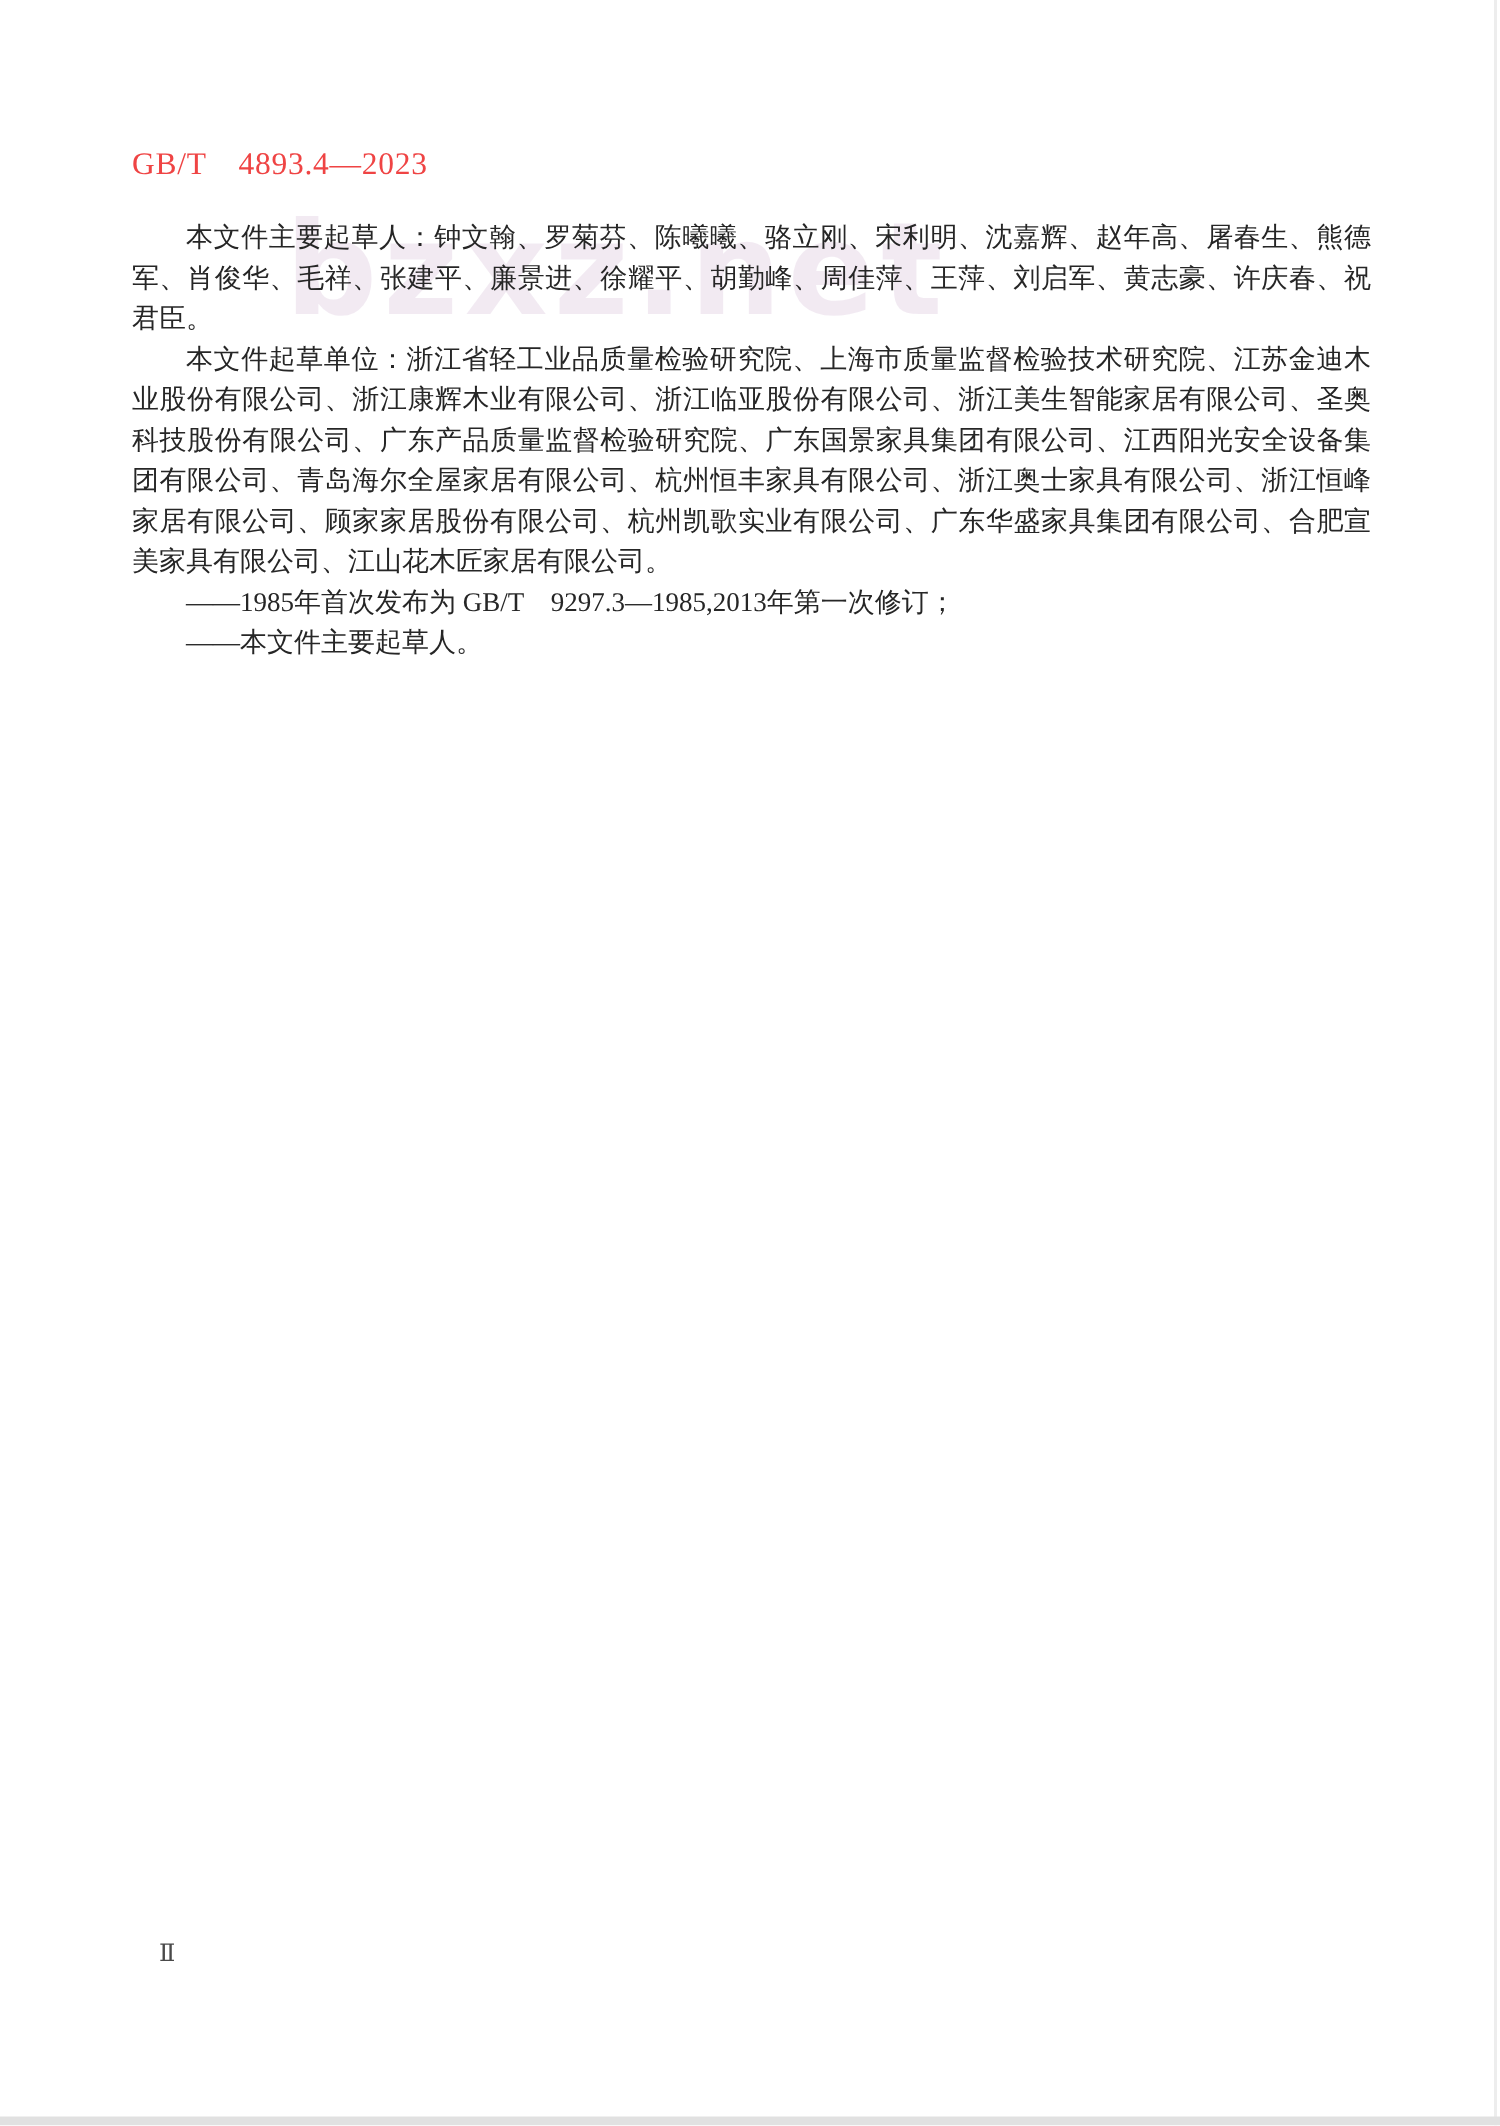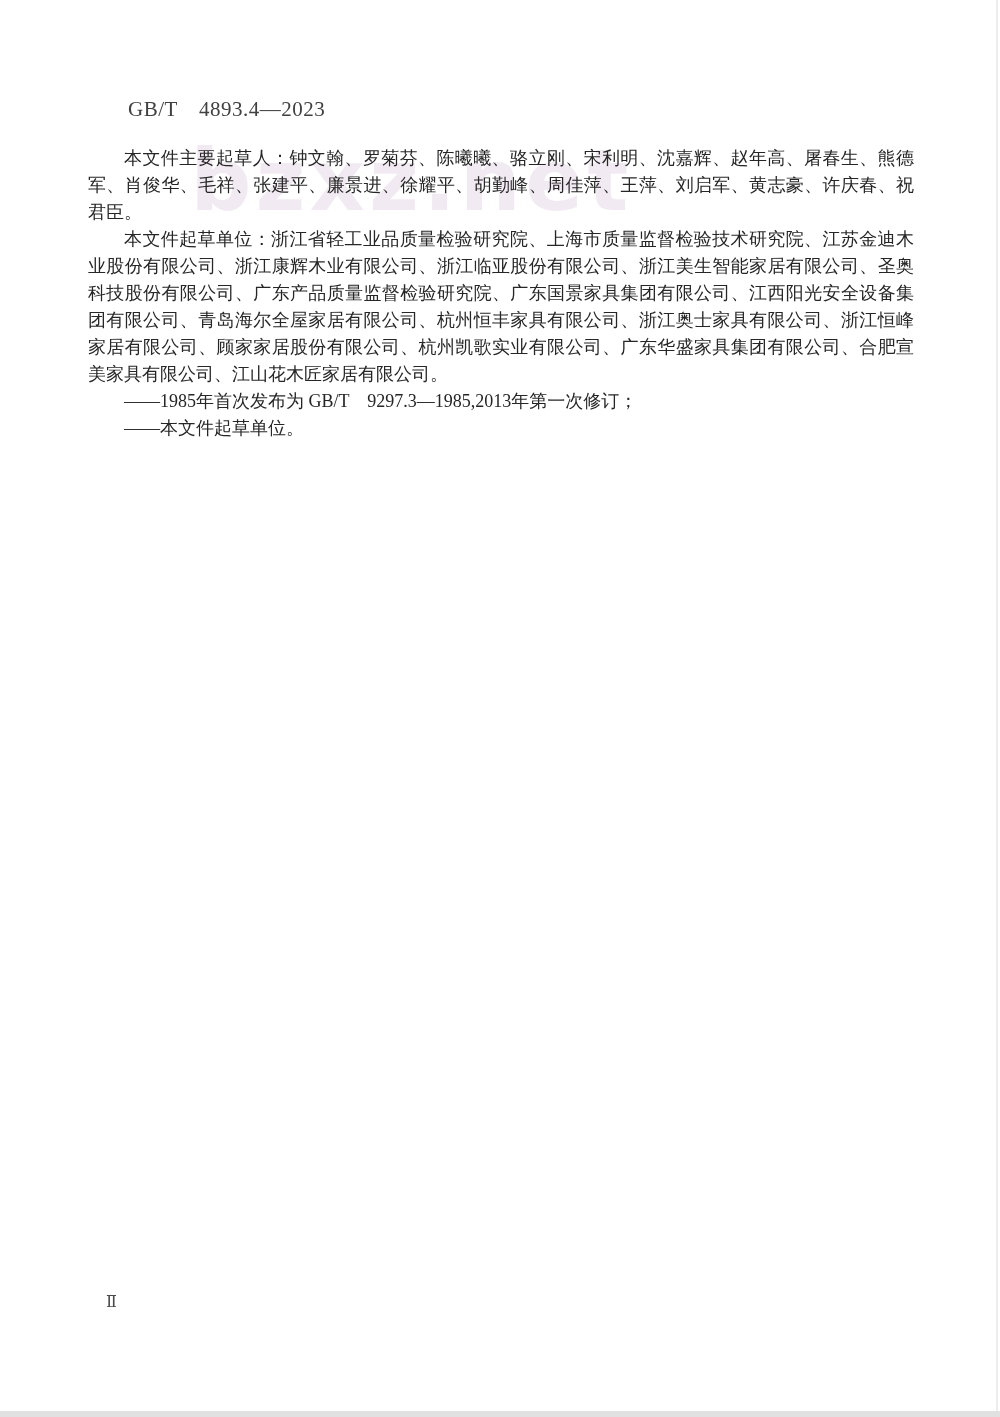--- a/index.html
+++ b/index.html
@@ -29,23 +29,22 @@
     letter-spacing: 4px;
     color: #701a75;
     opacity: 0.085;
     z-index: 0;
     user-select: none;
   }
   .doc-header {
     position: absolute; left: 88px; top: 95px;
     font-size: 21px;
     letter-spacing: 0.5px;
-    color: #404040;
+    color: #ef4444;
     z-index: 1;
-    margin-left: 40px;
   }
   .content {
     position: absolute; left: 88px; top: 145px;
     width: 826px;
     font-size: 18px;
     line-height: 27px;
     text-align: justify;
     text-justify: inter-ideograph;
     z-index: 1;
   }
@@ -61,19 +60,19 @@
 <body>
 
 <div class="watermark">bzxz.net</div>
 
 <div class="doc-header">GB/T　4893.4—2023</div>
 
 <div class="content">
   <p>本文件主要起草人：钟文翰、罗菊芬、陈曦曦、骆立刚、宋利明、沈嘉辉、赵年高、屠春生、熊德军、肖俊华、毛祥、张建平、廉景进、徐耀平、胡勤峰、周佳萍、王萍、刘启军、黄志豪、许庆春、祝君臣。</p>
   <p>本文件起草单位：浙江省轻工业品质量检验研究院、上海市质量监督检验技术研究院、江苏金迪木业股份有限公司、浙江康辉木业有限公司、浙江临亚股份有限公司、浙江美生智能家居有限公司、圣奥科技股份有限公司、广东产品质量监督检验研究院、广东国景家具集团有限公司、江西阳光安全设备集团有限公司、青岛海尔全屋家居有限公司、杭州恒丰家具有限公司、浙江奥士家具有限公司、浙江恒峰家居有限公司、顾家家居股份有限公司、杭州凯歌实业有限公司、广东华盛家具集团有限公司、合肥宣美家具有限公司、江山花木匠家居有限公司。</p>
   <p>——1985年首次发布为 GB/T　9297.3—1985,2013年第一次修订；</p>
-  <p>——本文件起草单位。</p>
+  <p>——本文件主要起草人。</p>
 </div>
 
 <div class="footer-page-number">Ⅱ</div>
 
 <div class="page-edge-right"></div>
 <div class="page-edge-bottom"></div>
 
 </body></html>

